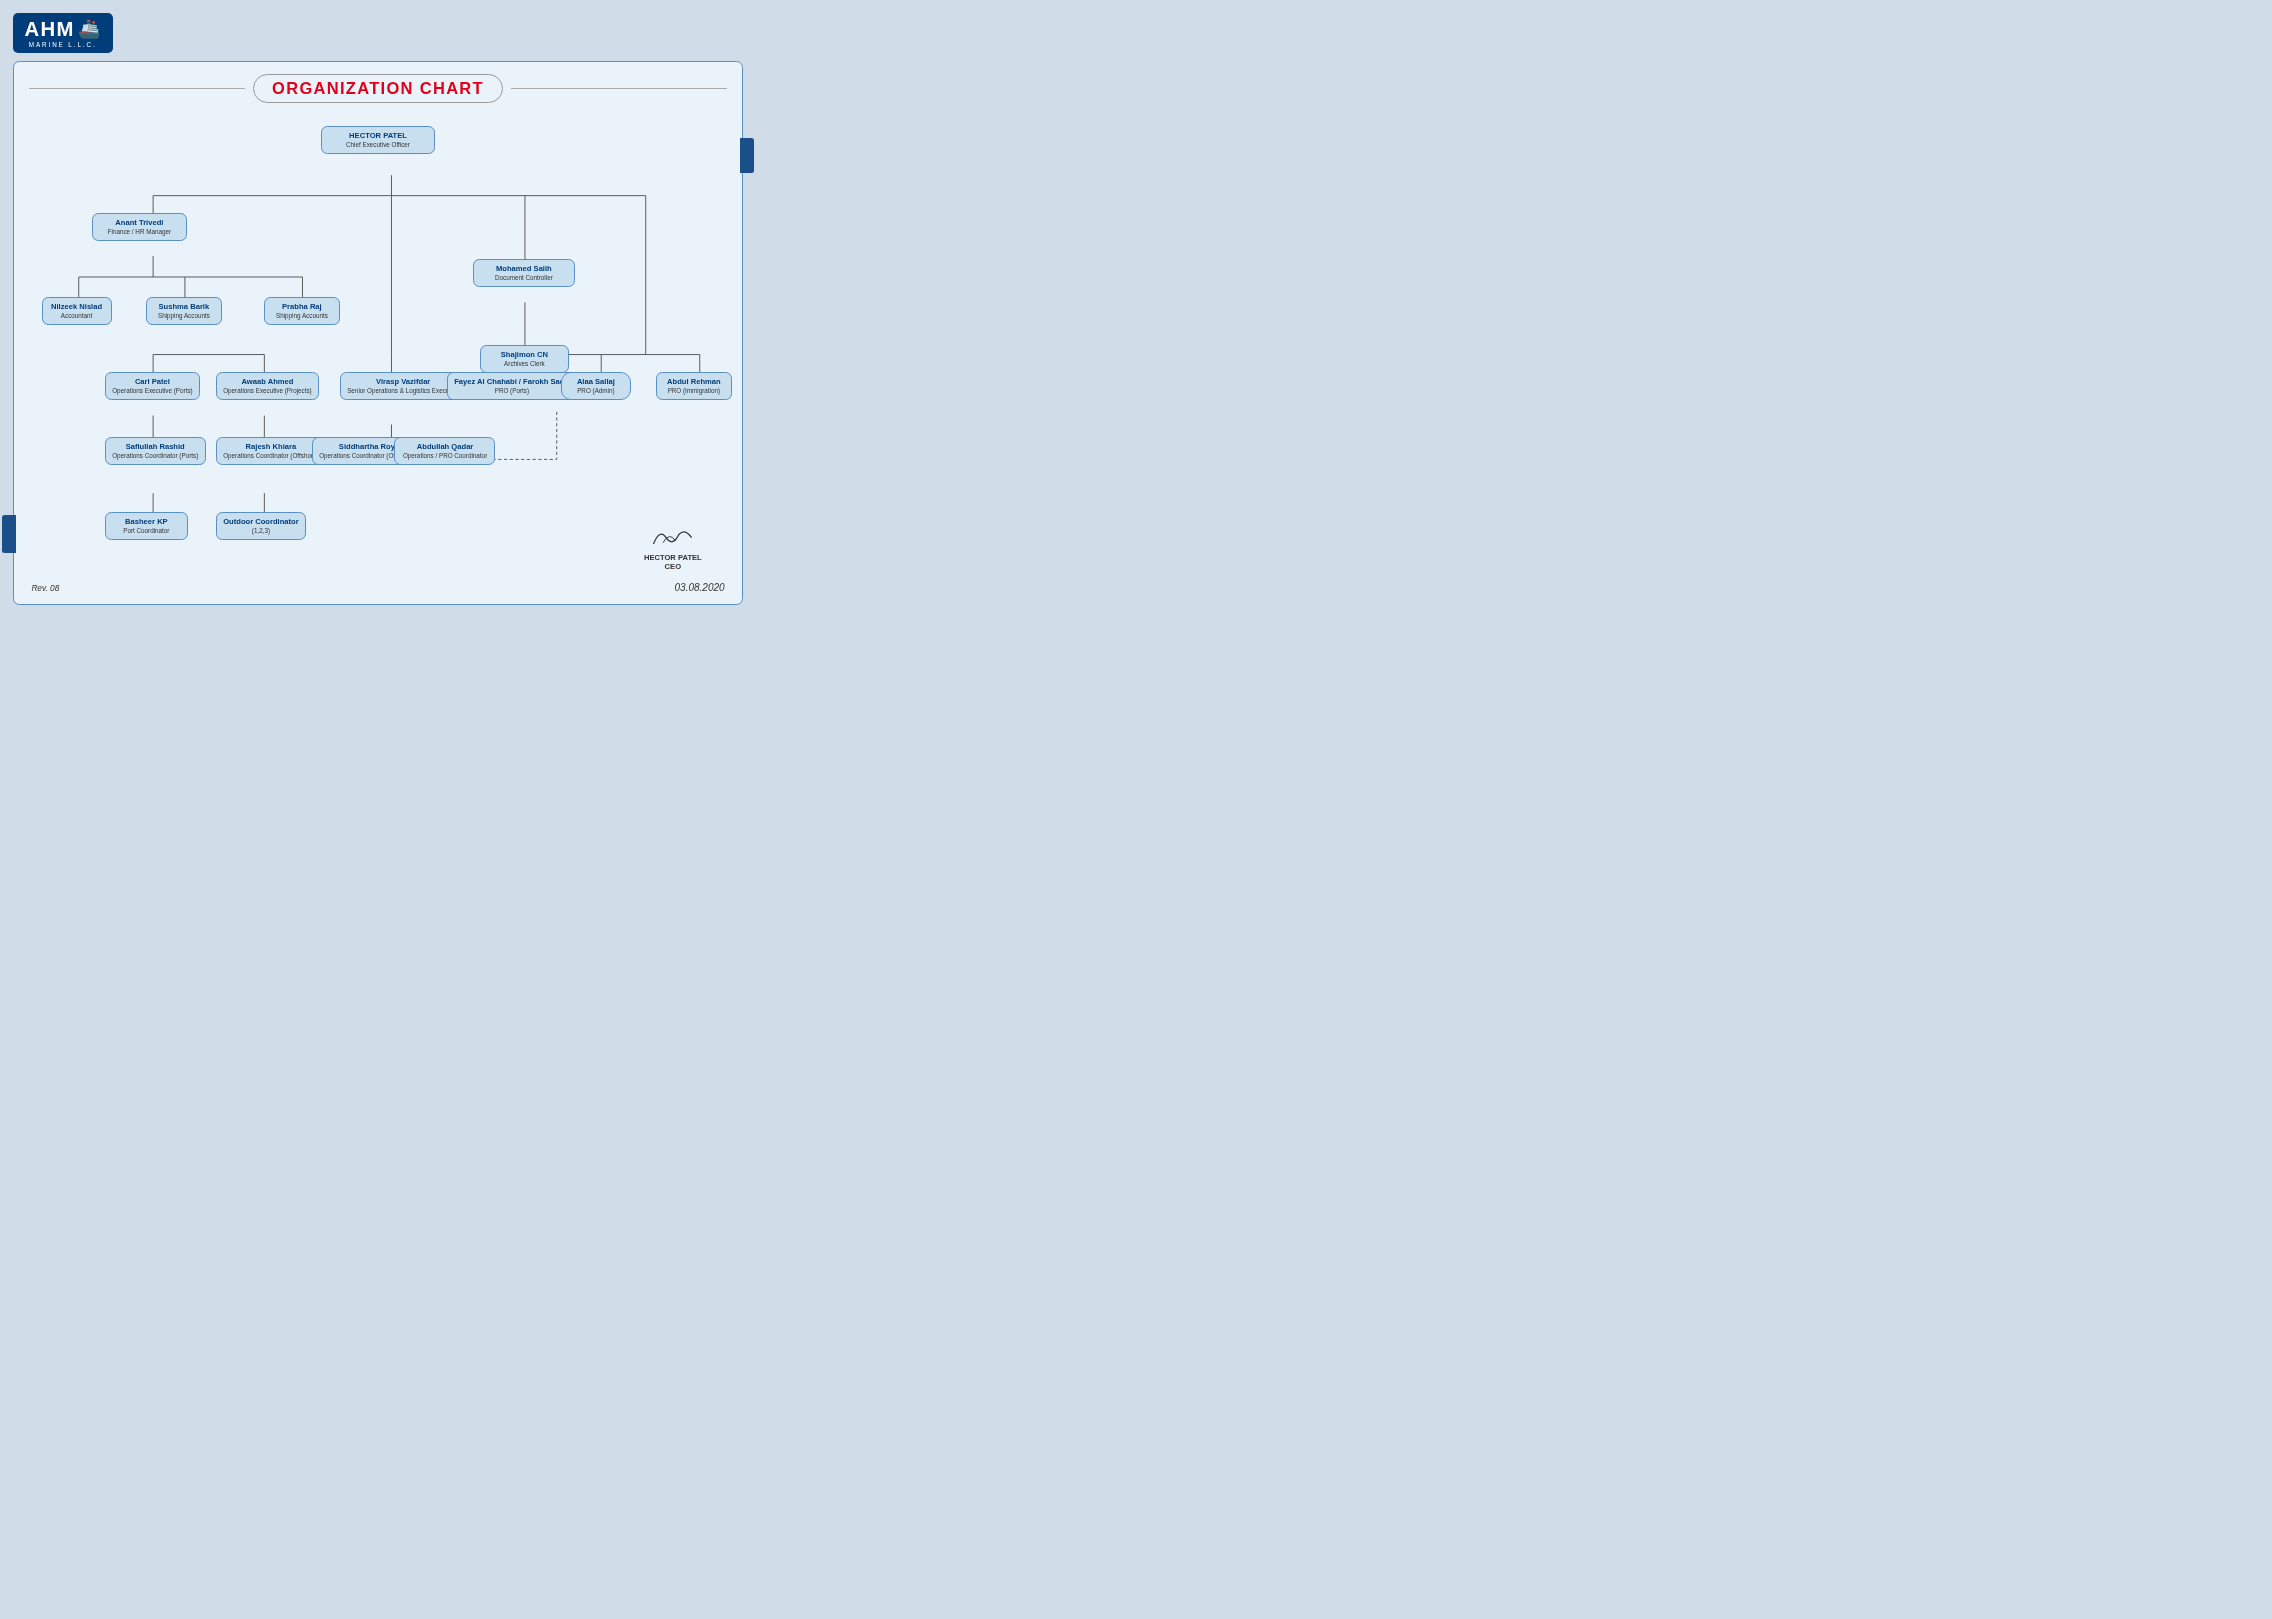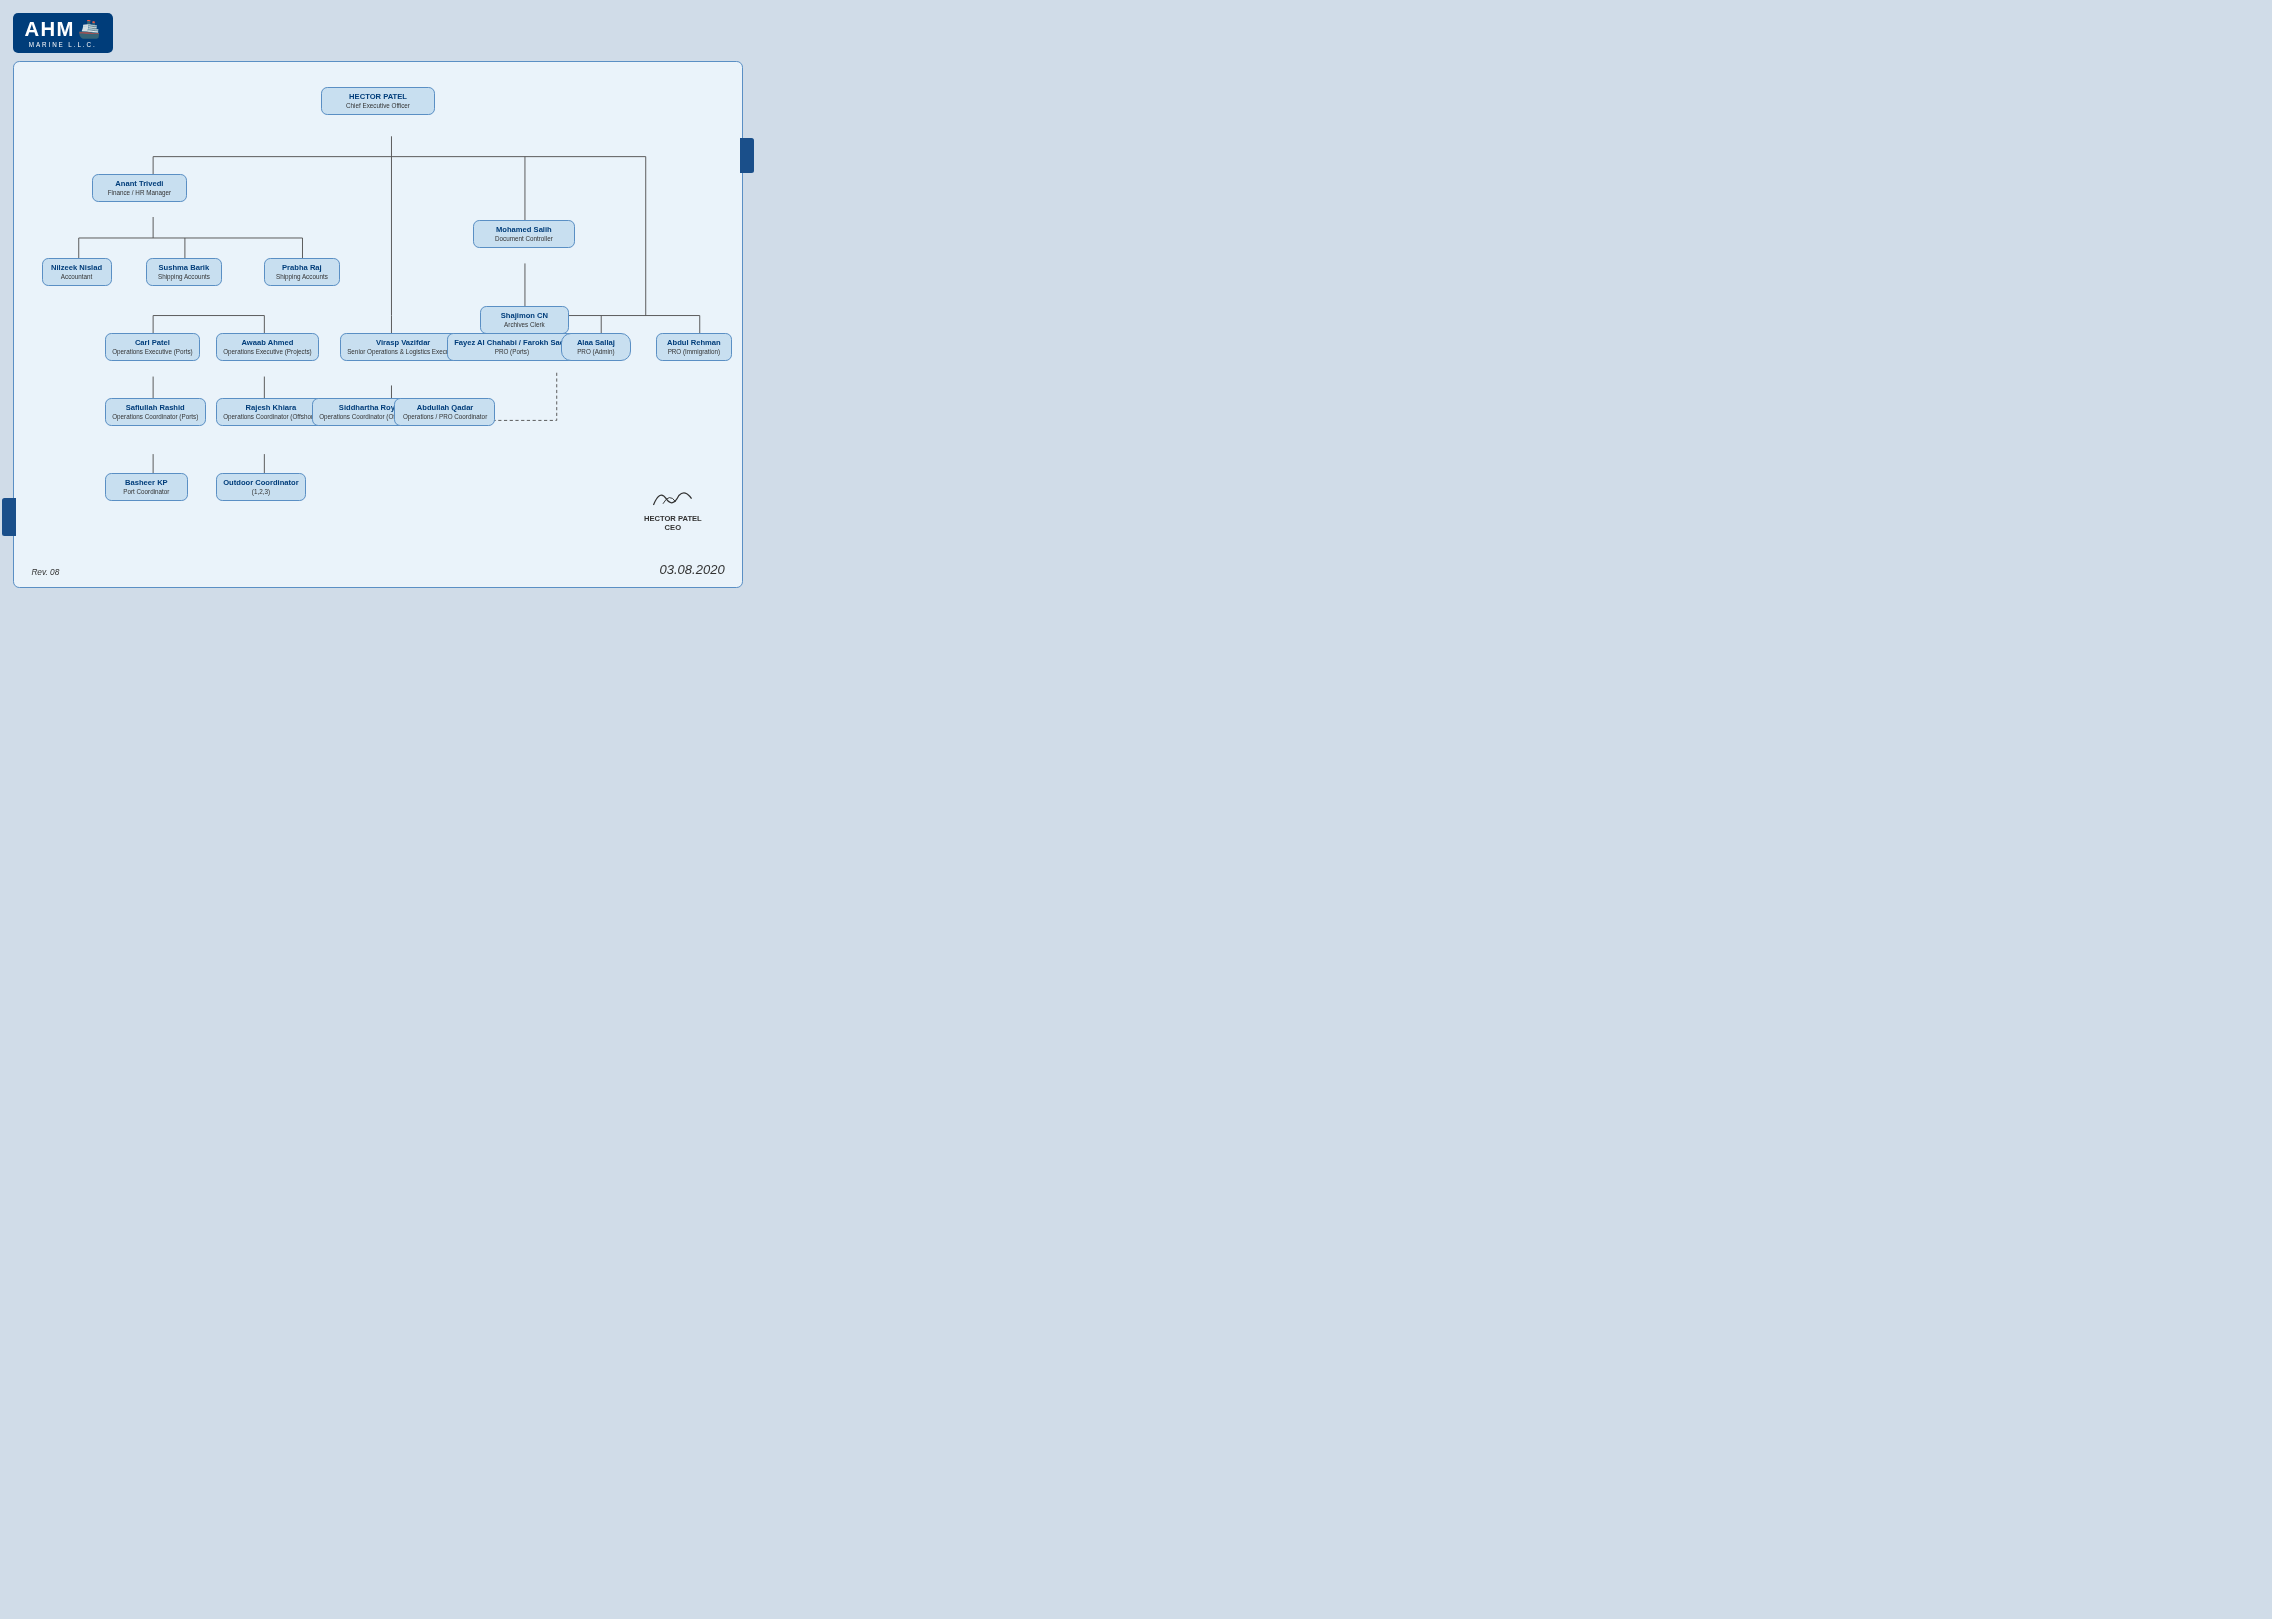--- a/index.html
+++ b/index.html
@@ -122,24 +122,23 @@
       align-items: flex-end;
       margin-top: 5.1px;
       padding: 0 2.5px;
     }
     .footer-rev {
       font-size: 8.3px;
       color: #333;
       font-style: italic;
     }
     .footer-date {
-      font-size: 13px;
+      font-size: 10px;
       color: #333;
       font-style: italic;
-      margin-top: 18px;
     }
     
     .side-tab-left {
       position: absolute;
       left: -11.4px;
       bottom: 51px;
       width: 14px;
       height: 38px;
       background: #1a4f8a;
       border-radius: 2.5px 0 0 2.5px;
@@ -165,20 +164,27 @@
     </div>
     <span class="logo-sub">MARINE L.L.C.</span>
   </div>
 </div>
 
 <div class="chart-container" style="position:relative;">
 
   <div class="side-tab-left"></div>
   <div class="side-tab-right"></div>
 
+  <div class="chart-title-row">
+    <div class="chart-title-line"></div>
+    <div class="chart-title-box">
+      <span class="chart-title-text">ORGANIZATION CHART</span>
+    </div>
+    <div class="chart-title-line"></div>
+  </div>
 
   <div class="org-wrapper" style="height: 464px;">
     <svg class="connectors" xmlns="http://www.w3.org/2000/svg" viewBox="0 0 1098 730" width="697" height="464">
 
       <line x1="570" y1="98" x2="570" y2="130" stroke="#555" stroke-width="1.5"></line>
 
       <line x1="195" y1="130" x2="970" y2="130" stroke="#555" stroke-width="1.5"></line>
 
       <line x1="195" y1="130" x2="195" y2="158" stroke="#555" stroke-width="1.5"></line>
 

